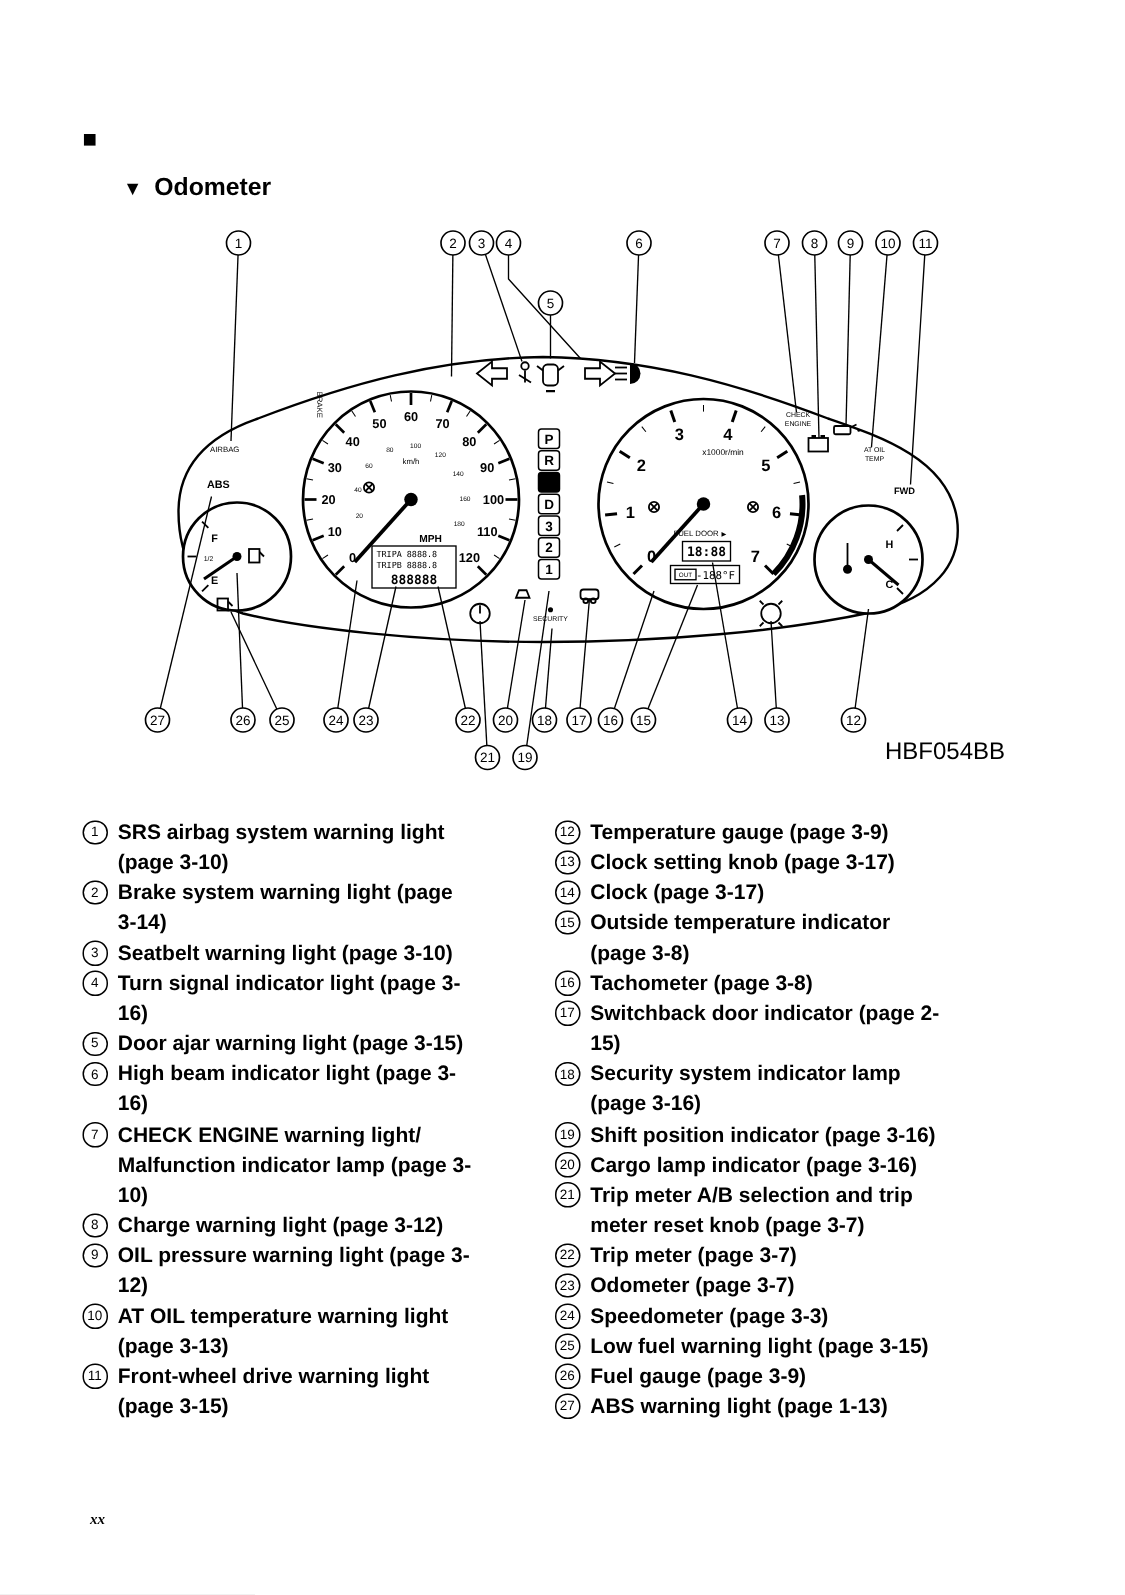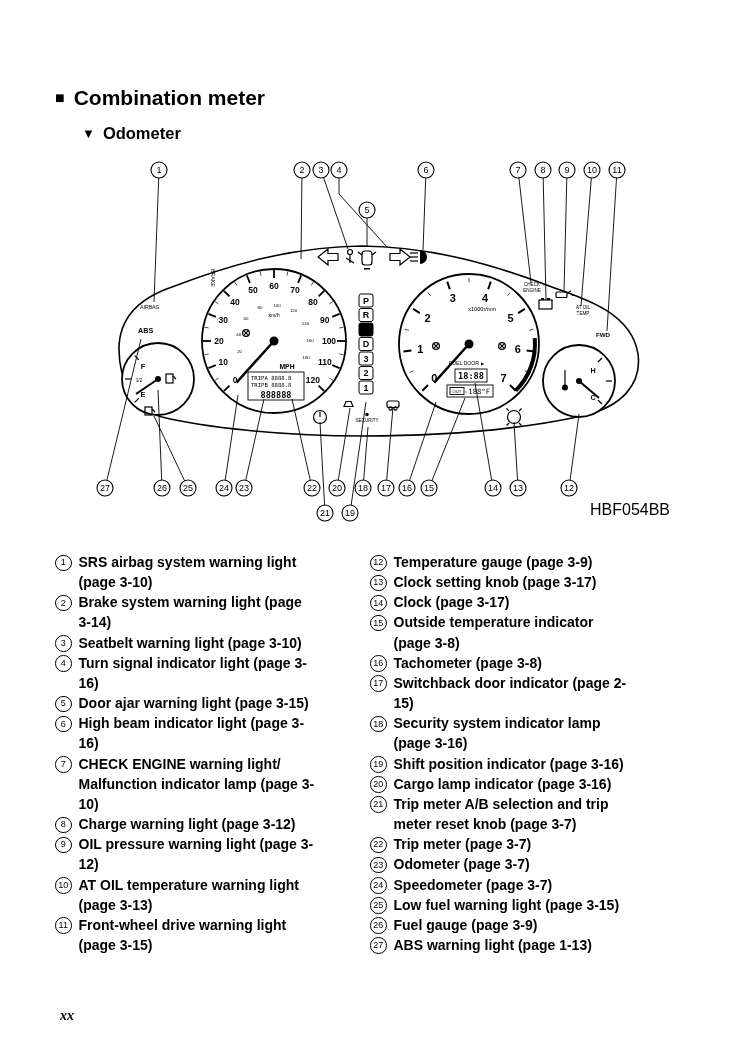--- a/index.html
+++ b/index.html
@@ -24,31 +24,30 @@
   .t6{font-size:6.2px}.t65{font-size:6.8px}.t7{font-size:7.2px}.t85{font-size:8.6px}
   .b{font-weight:bold}
   .lcd{font-family:"DejaVu Sans Mono",monospace;}
   .legend{display:flex;column-gap:52px;padding-left:55px;margin-top:21px;}
   .col{width:263px;}
   .li{display:flex;font-size:14px;line-height:1.44;margin-bottom:0;}
   .num{flex:0 0 auto;width:14.5px;height:14.5px;border:1px solid #000;border-radius:50%;
        font-size:9px;display:flex;align-items:center;justify-content:center;
        margin:2.5px 7px 0 0;}
   .txt{flex:1;font-weight:bold;}
-  .footer{position:absolute;left:60px;top:1008px;font-size:14px;font-weight:bold;
+  .footer{position:absolute;left:60px;top:1008px;font-size:10px;font-weight:bold;
           font-style:italic;font-family:"Liberation Serif",serif;}
 </style>
 </head>
 <body>
 
 <div class="page">
 
   <h1 class="title">
     <span class="sq">■</span>
-    <span>Combination meter</span>
   </h1>
 
   <h2 class="subtitle">
     <span class="tri">▼</span>
     <span>Odometer</span>
   </h2>
 
   <div class="diagram">
     <svg id="cluster" viewBox="0 0 620 370">
 
@@ -547,21 +546,21 @@
         <div class="li">
           <span class="num">22</span>
           <span class="txt">Trip meter (page 3-7)</span>
         </div>
         <div class="li">
           <span class="num">23</span>
           <span class="txt">Odometer (page 3-7)</span>
         </div>
         <div class="li">
           <span class="num">24</span>
-          <span class="txt">Speedometer (page 3-7)</span>
+          <span class="txt">Speedometer (page 3-3)</span>
         </div>
         <div class="li">
           <span class="num">25</span>
           <span class="txt">Low fuel warning light (page 3-15)</span>
         </div>
         <div class="li">
           <span class="num">26</span>
           <span class="txt">Fuel gauge (page 3-9)</span>
         </div>
         <div class="li">

